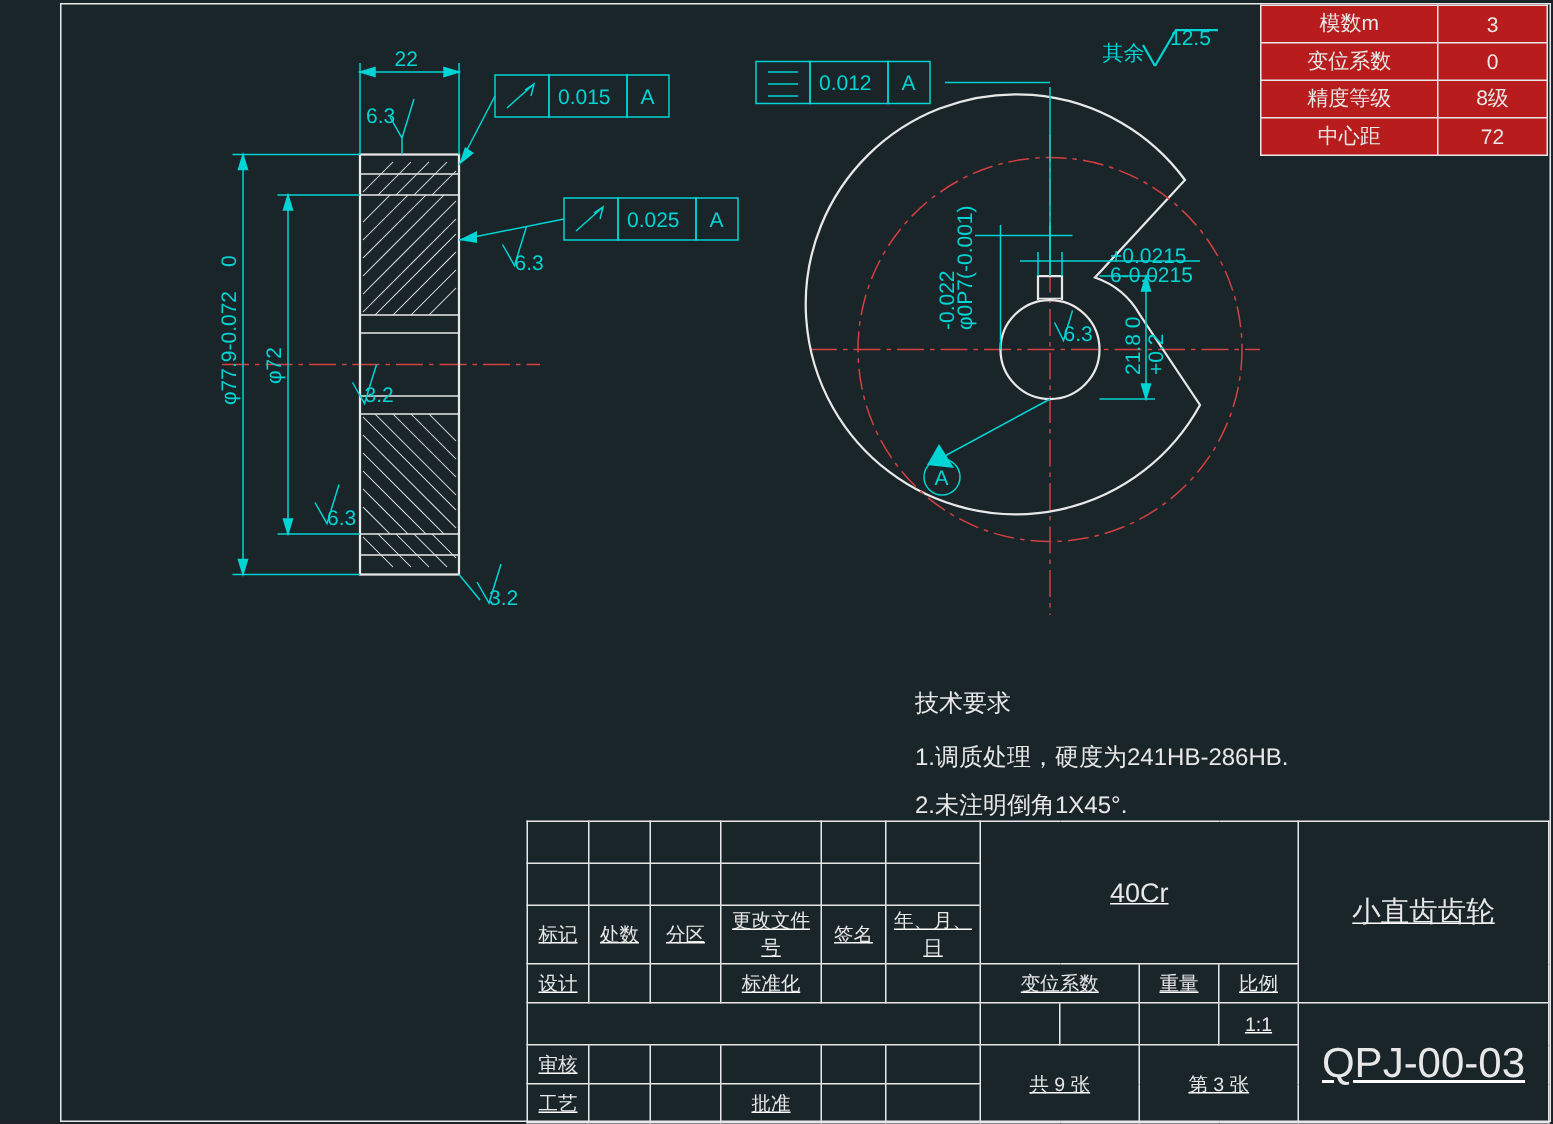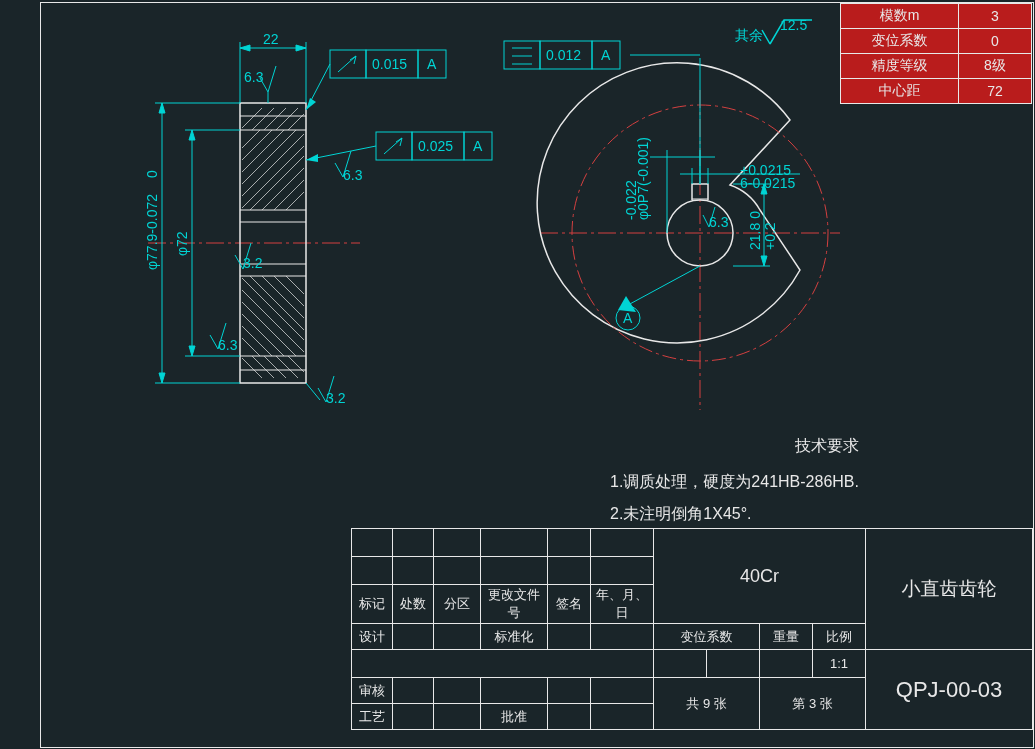--- a/index.html
+++ b/index.html
@@ -29,40 +29,41 @@
     color: #e8e8e8;
     font-size: 14px;
     padding: 2px 6px;
     text-align: center;
     height: 20px;
   }
   .param-table .label { width: 105px; }
   .param-table .val { width: 60px; }
   .title-block {
     position: absolute;
-    bottom: 19px;
+    bottom: 0;
     right: 2px;
     border-collapse: collapse;
+    text-decoration: underline;
   }
   .title-block td {
     border: 1px solid #e8e8e8;
     color: #e8e8e8;
     font-size: 13px;
     text-align: center;
     vertical-align: middle;
   }
   .tech-req {
     position: absolute;
     left: 610px;
     top: 430px;
     color: #e8e8e8;
     font-size: 16px;
     line-height: 2;
   }
-  .tech-req .title { text-align: right; margin-bottom: 4px;}
+  .tech-req .title { text-align: left; margin-bottom: 4px; margin-top: 24px;}
   .frame {
     position: absolute;
     left: 40px;
     top: 2px;
     width: 992px;
     height: 744px;
     border: 1px solid #e8e8e8;
     pointer-events: none;
   }
   svg { position: absolute; top: 0; left: 0; }
@@ -334,21 +335,21 @@
     <td colspan="2" style="width:100px">变位系数</td>
     <td style="width:50px">重量</td>
     <td style="width:50px">比例</td>
   </tr>
   <tr style="height:28px">
     <td colspan="6"></td>
     <td style="width:50px"></td>
         <td style="width:50px"></td>
         <td></td>
     <td>1:1</td>
-    <td rowspan="3" style="font-size:22px">QPJ-00-03</td>
+    <td rowspan="3" style="font-size:28px">QPJ-00-03</td>
   </tr>
   <tr style="height:26px">
     <td>审核</td>
         <td></td>
         <td></td>
         <td></td>
         <td></td>
         <td></td>
     <td colspan="2" rowspan="2">共 9 张</td>
     <td colspan="2" rowspan="2">第 3 张</td>

